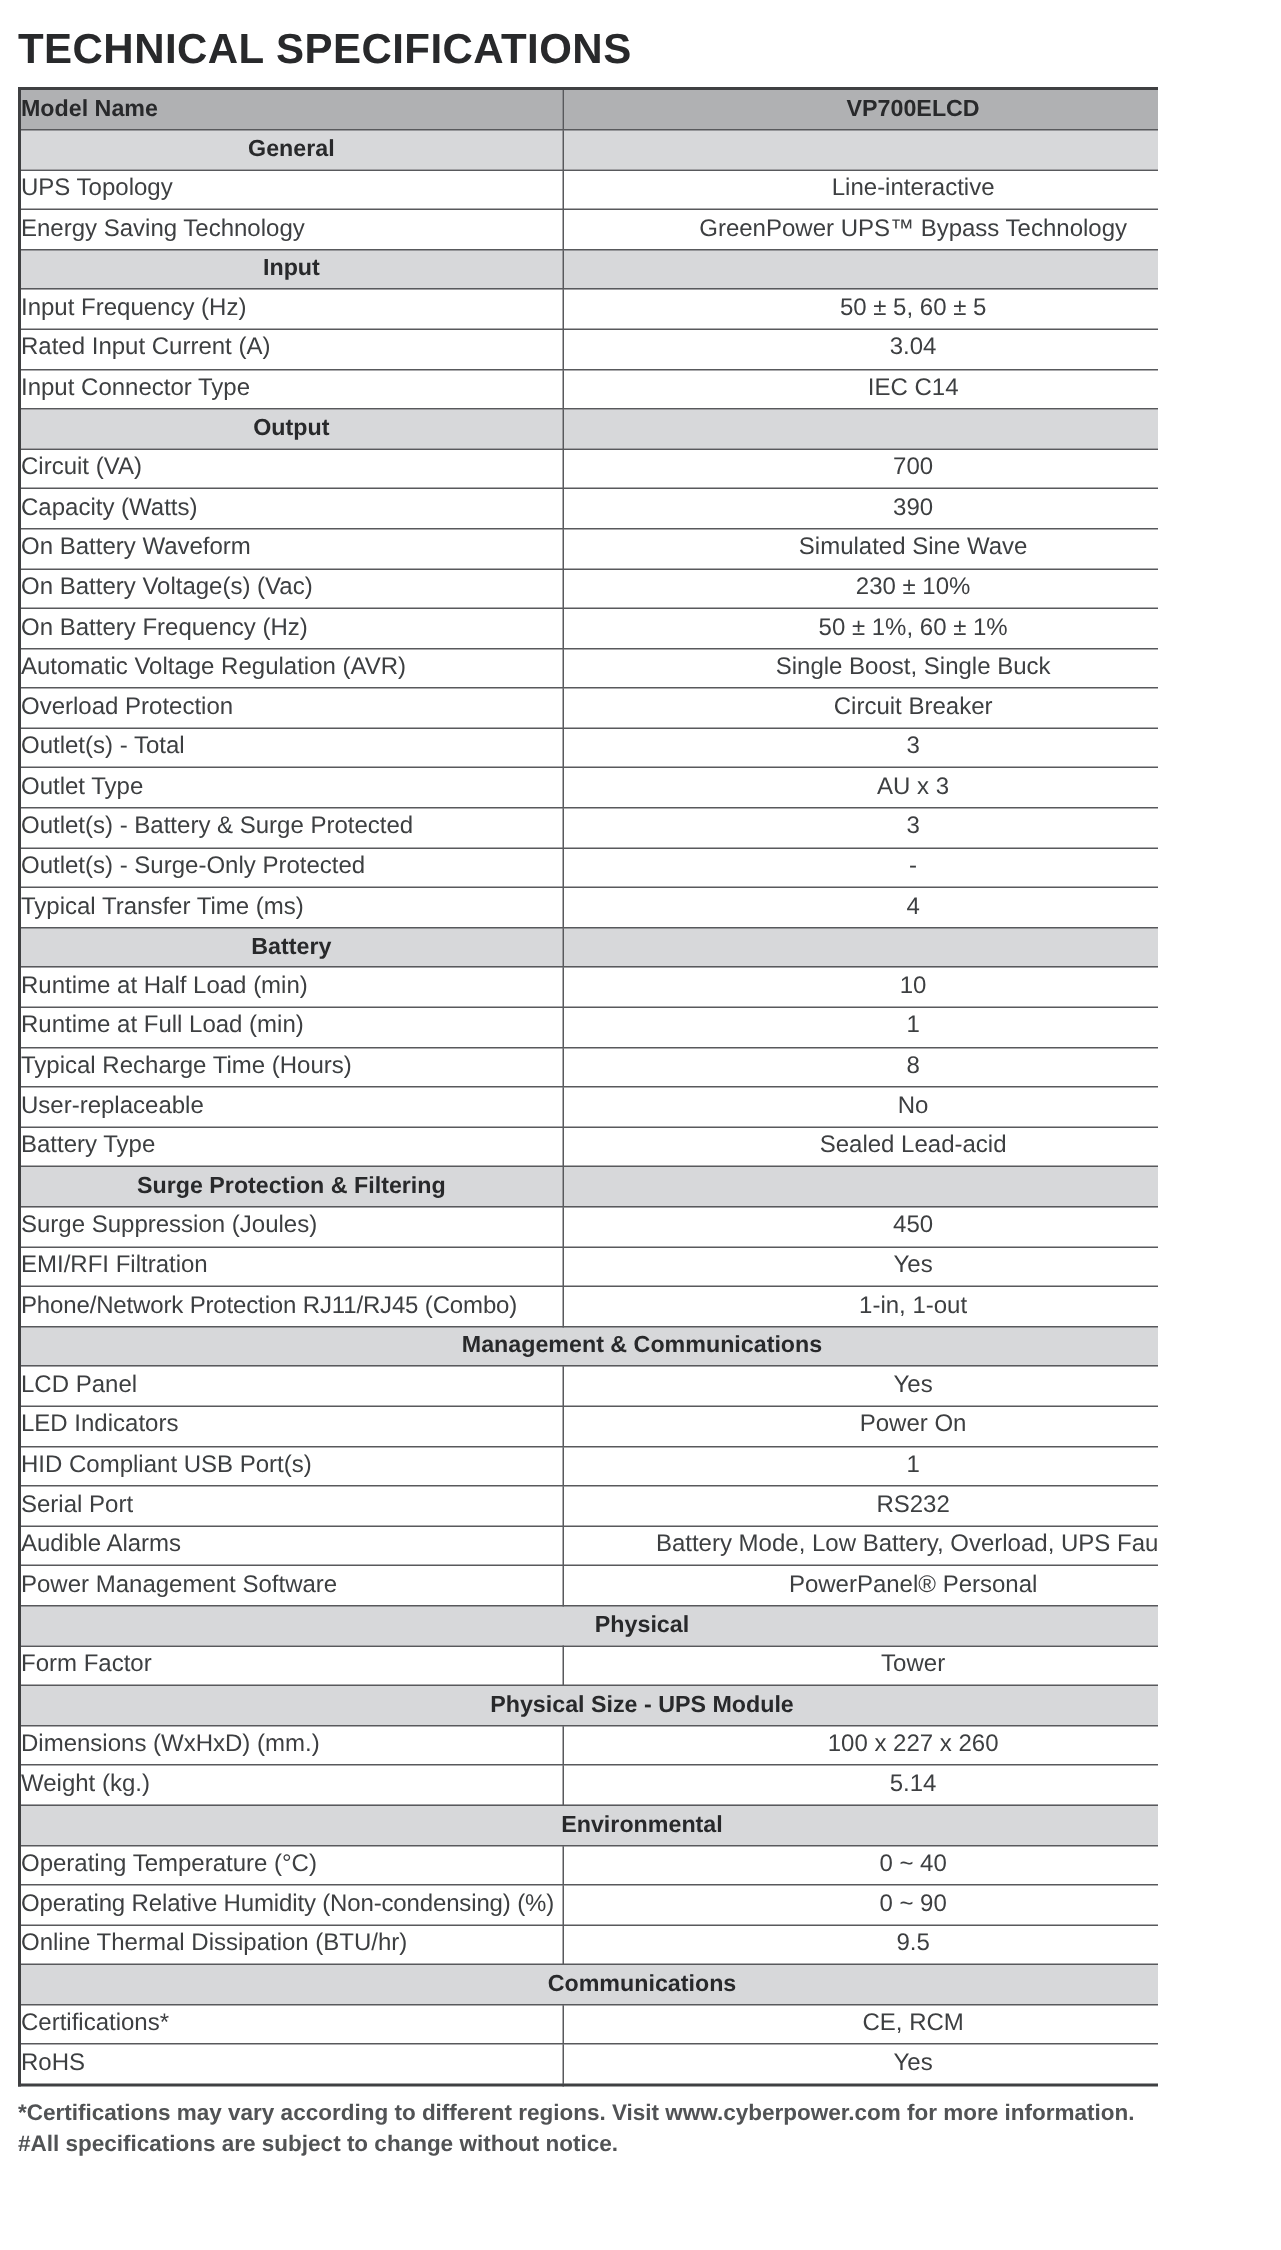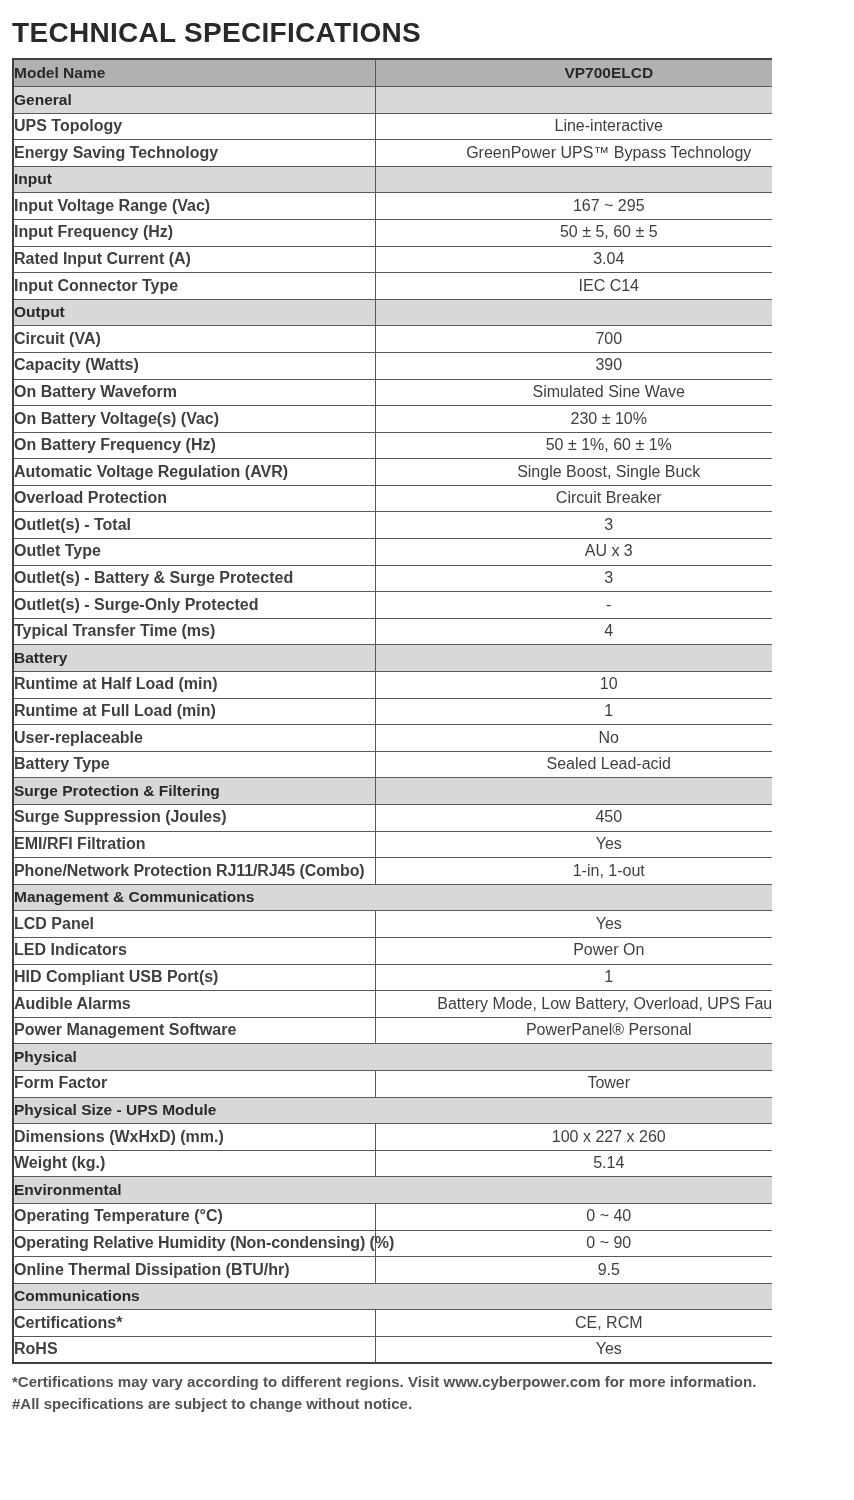--- a/index.html
+++ b/index.html
@@ -39,38 +39,38 @@
     font-size: 16px;
     line-height: 1.05;
     color: var(--text, #3d3f41);
     white-space: nowrap;
     overflow: visible;
     vertical-align: middle;
   }
   td.label-cell {
     padding-left: 10px;
     text-align: left;
-    font-weight: bold;
   }
   td.value-cell {
     text-align: center;
     padding-left: 6px;
     padding-right: 105px;
   }
   tr.model-row td {
     background: var(--model-bg, #b0b1b3);
     font-weight: bold;
     color: var(--heading, #28292b);
     font-size: 15.5px;
   }
   tr.section-row td {
     background: var(--section-bg, #d7d8da);
     font-weight: bold;
     color: var(--heading, #28292b);
     font-size: 15.5px;
+    text-align: center;
   }
   td.small-label {
     font-size: 13.5px;
     letter-spacing: -0.1px;
   }
   .footnotes {
     margin-top: 9px;
     font-weight: bold;
   }
   .footnotes p {
@@ -106,24 +106,20 @@
         </tr>
         <tr>
           <td class="label-cell">Energy Saving Technology</td>
           <td class="value-cell">GreenPower UPS™ Bypass Technology</td>
         </tr>
         <tr class="section-row">
           <td class="label-cell">Input</td>
           <td class="value-cell"></td>
         </tr>
         <tr>
-          <td class="label-cell">Input Voltage Range (Vac)</td>
-          <td class="value-cell">167 ~ 295</td>
-        </tr>
-        <tr>
           <td class="label-cell">Input Frequency (Hz)</td>
           <td class="value-cell">50 ± 5, 60 ± 5</td>
         </tr>
         <tr>
           <td class="label-cell">Rated Input Current (A)</td>
           <td class="value-cell">3.04</td>
         </tr>
         <tr>
           <td class="label-cell">Input Connector Type</td>
           <td class="value-cell">IEC C14</td>
@@ -186,20 +182,24 @@
         </tr>
         <tr>
           <td class="label-cell">Runtime at Half Load (min)</td>
           <td class="value-cell">10</td>
         </tr>
         <tr>
           <td class="label-cell">Runtime at Full Load (min)</td>
           <td class="value-cell">1</td>
         </tr>
         <tr>
+          <td class="label-cell">Typical Recharge Time (Hours)</td>
+          <td class="value-cell">8</td>
+        </tr>
+        <tr>
           <td class="label-cell">User-replaceable</td>
           <td class="value-cell">No</td>
         </tr>
         <tr>
           <td class="label-cell">Battery Type</td>
           <td class="value-cell">Sealed Lead-acid</td>
         </tr>
         <tr class="section-row">
           <td class="label-cell">Surge Protection &amp; Filtering</td>
           <td class="value-cell"></td>
@@ -223,20 +223,24 @@
           <td class="label-cell">LCD Panel</td>
           <td class="value-cell">Yes</td>
         </tr>
         <tr>
           <td class="label-cell">LED Indicators</td>
           <td class="value-cell">Power On</td>
         </tr>
         <tr>
           <td class="label-cell">HID Compliant USB Port(s)</td>
           <td class="value-cell">1</td>
+        </tr>
+        <tr>
+          <td class="label-cell">Serial Port</td>
+          <td class="value-cell">RS232</td>
         </tr>
         <tr>
           <td class="label-cell">Audible Alarms</td>
           <td class="value-cell">Battery Mode, Low Battery, Overload, UPS Fault</td>
         </tr>
         <tr>
           <td class="label-cell">Power Management Software</td>
           <td class="value-cell">PowerPanel® Personal</td>
         </tr>
         <tr class="section-row">

